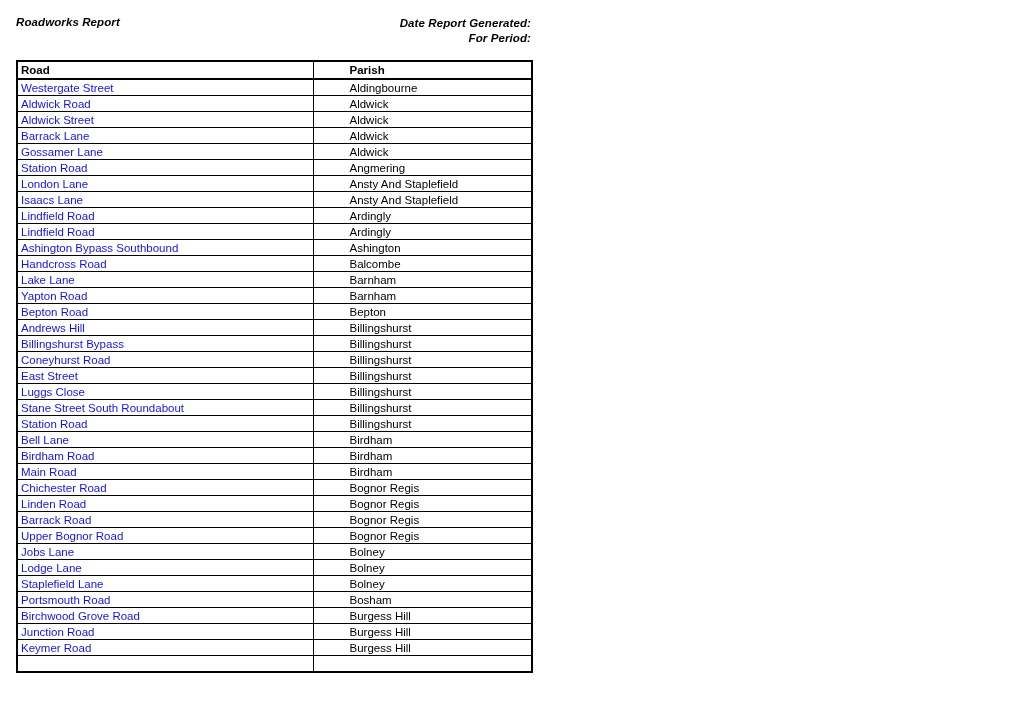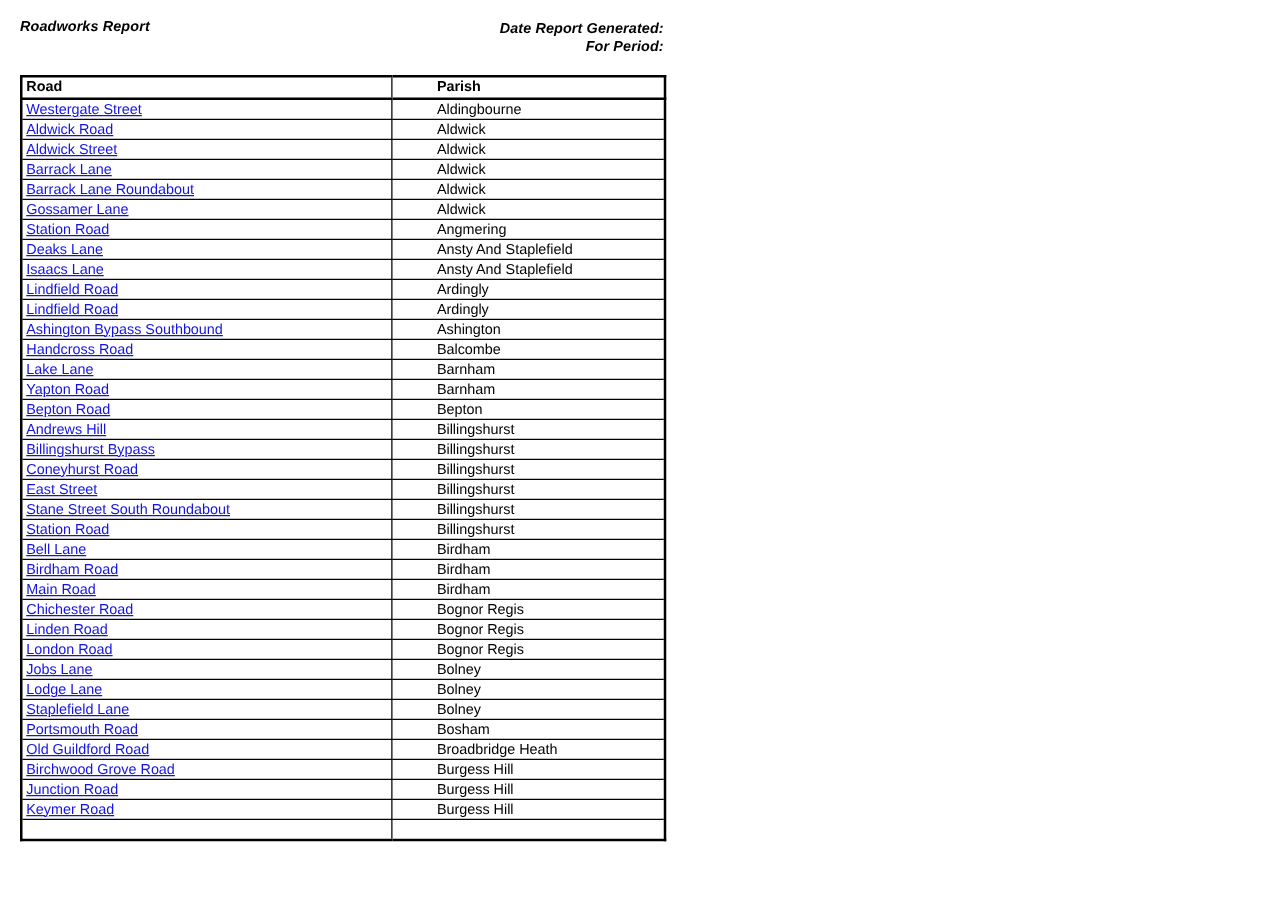--- a/index.html
+++ b/index.html
@@ -87,21 +87,20 @@
     border-left-width: 2px;
   }
   .report-table th:last-child,
   .report-table td:last-child {
     border-right-width: 2px;
     padding-left: 36px;
   }
 
   .road-link {
     color: #1414e0;
-    text-decoration: underline;
     cursor: pointer;
   }
   .parish-text {
     color: #000000;
   }
 </style>
 </head>
 <body>
 
 <div class="report-header">
@@ -134,33 +133,29 @@
       </tr>
       <tr>
         <td><span class="road-link">Aldwick Street</span></td>
         <td><span class="parish-text">Aldwick</span></td>
       </tr>
       <tr>
         <td><span class="road-link">Barrack Lane</span></td>
         <td><span class="parish-text">Aldwick</span></td>
       </tr>
       <tr>
-        <td><span class="road-link">Barrack Lane Roundabout</span></td>
-        <td><span class="parish-text">Aldwick</span></td>
-      </tr>
-      <tr>
         <td><span class="road-link">Gossamer Lane</span></td>
         <td><span class="parish-text">Aldwick</span></td>
       </tr>
       <tr>
         <td><span class="road-link">Station Road</span></td>
         <td><span class="parish-text">Angmering</span></td>
       </tr>
       <tr>
-        <td><span class="road-link">Deaks Lane</span></td>
+        <td><span class="road-link">London Lane</span></td>
         <td><span class="parish-text">Ansty And Staplefield</span></td>
       </tr>
       <tr>
         <td><span class="road-link">Isaacs Lane</span></td>
         <td><span class="parish-text">Ansty And Staplefield</span></td>
       </tr>
       <tr>
         <td><span class="road-link">Lindfield Road</span></td>
         <td><span class="parish-text">Ardingly</span></td>
       </tr>
@@ -198,20 +193,24 @@
       </tr>
       <tr>
         <td><span class="road-link">Coneyhurst Road</span></td>
         <td><span class="parish-text">Billingshurst</span></td>
       </tr>
       <tr>
         <td><span class="road-link">East Street</span></td>
         <td><span class="parish-text">Billingshurst</span></td>
       </tr>
       <tr>
+        <td><span class="road-link">Luggs Close</span></td>
+        <td><span class="parish-text">Billingshurst</span></td>
+      </tr>
+      <tr>
         <td><span class="road-link">Stane Street South Roundabout</span></td>
         <td><span class="parish-text">Billingshurst</span></td>
       </tr>
       <tr>
         <td><span class="road-link">Station Road</span></td>
         <td><span class="parish-text">Billingshurst</span></td>
       </tr>
       <tr>
         <td><span class="road-link">Bell Lane</span></td>
         <td><span class="parish-text">Birdham</span></td>
@@ -226,44 +225,44 @@
       </tr>
       <tr>
         <td><span class="road-link">Chichester Road</span></td>
         <td><span class="parish-text">Bognor Regis</span></td>
       </tr>
       <tr>
         <td><span class="road-link">Linden Road</span></td>
         <td><span class="parish-text">Bognor Regis</span></td>
       </tr>
       <tr>
-        <td><span class="road-link">London Road</span></td>
+        <td><span class="road-link">Barrack Road</span></td>
+        <td><span class="parish-text">Bognor Regis</span></td>
+      </tr>
+      <tr>
+        <td><span class="road-link">Upper Bognor Road</span></td>
         <td><span class="parish-text">Bognor Regis</span></td>
       </tr>
       <tr>
         <td><span class="road-link">Jobs Lane</span></td>
         <td><span class="parish-text">Bolney</span></td>
       </tr>
       <tr>
         <td><span class="road-link">Lodge Lane</span></td>
         <td><span class="parish-text">Bolney</span></td>
       </tr>
       <tr>
         <td><span class="road-link">Staplefield Lane</span></td>
         <td><span class="parish-text">Bolney</span></td>
       </tr>
       <tr>
         <td><span class="road-link">Portsmouth Road</span></td>
         <td><span class="parish-text">Bosham</span></td>
       </tr>
       <tr>
-        <td><span class="road-link">Old Guildford Road</span></td>
-        <td><span class="parish-text">Broadbridge Heath</span></td>
-      </tr>
-      <tr>
         <td><span class="road-link">Birchwood Grove Road</span></td>
         <td><span class="parish-text">Burgess Hill</span></td>
       </tr>
       <tr>
         <td><span class="road-link">Junction Road</span></td>
         <td><span class="parish-text">Burgess Hill</span></td>
       </tr>
       <tr>
         <td><span class="road-link">Keymer Road</span></td>
         <td><span class="parish-text">Burgess Hill</span></td>

